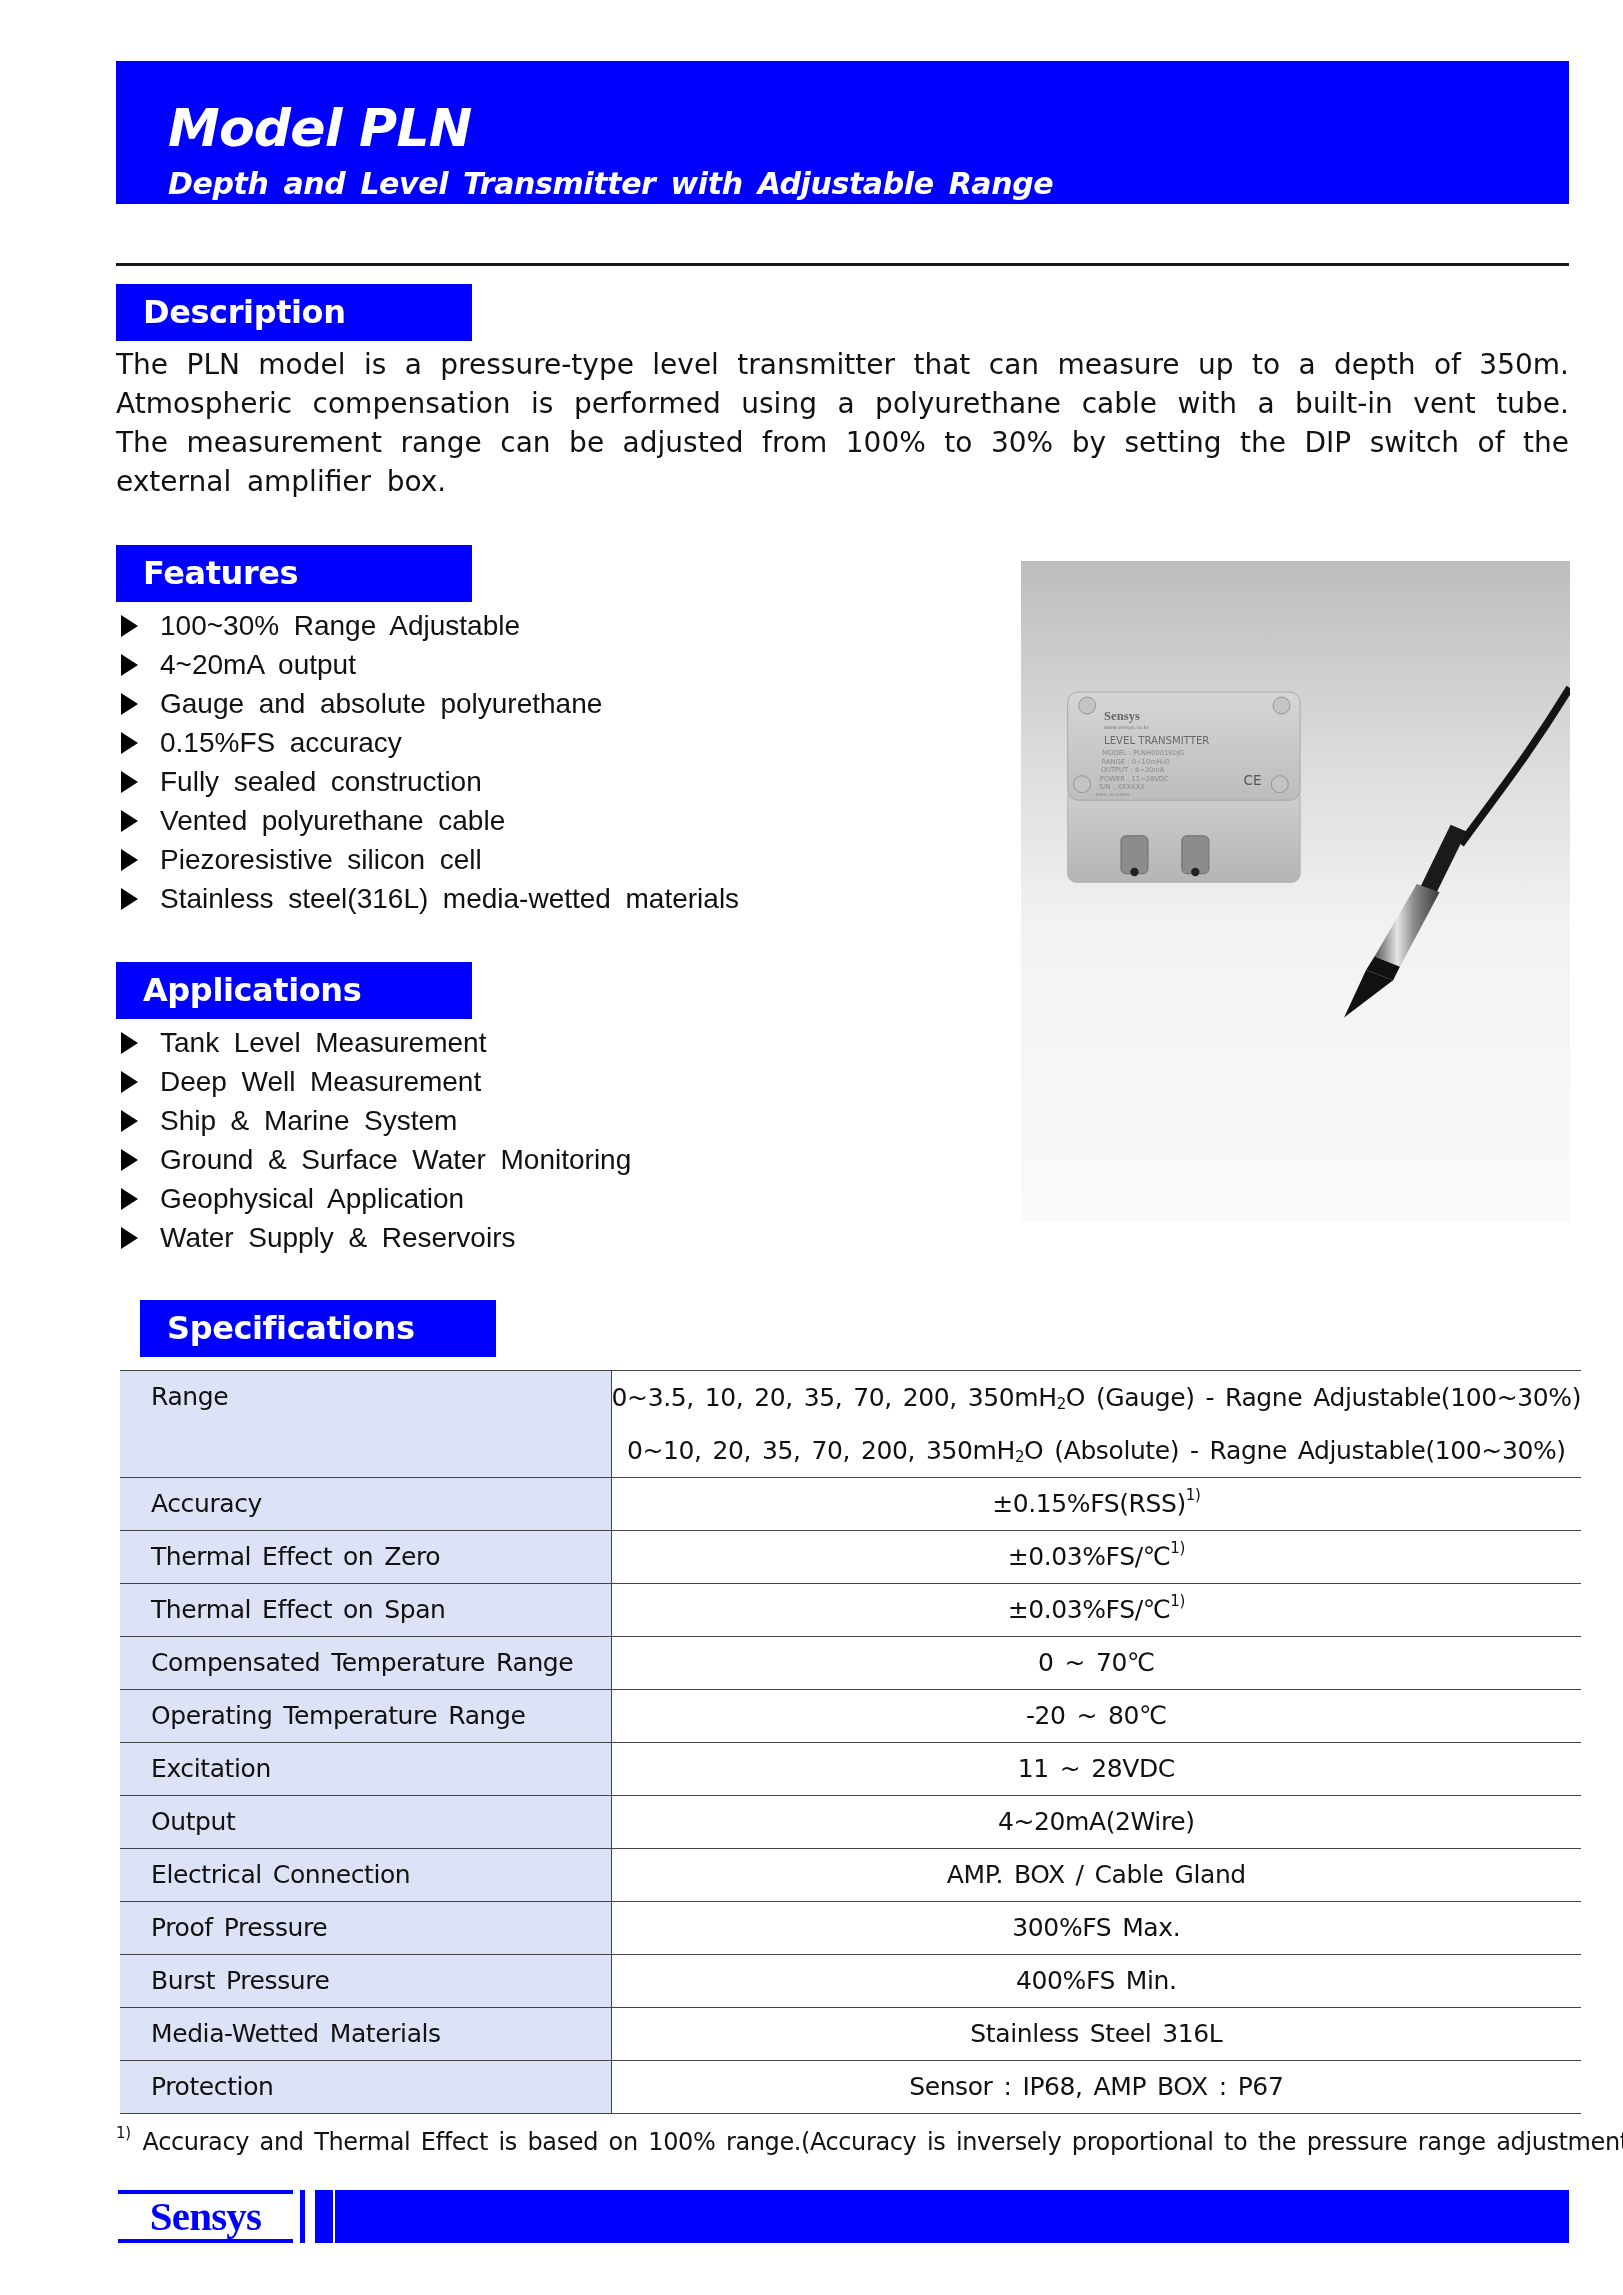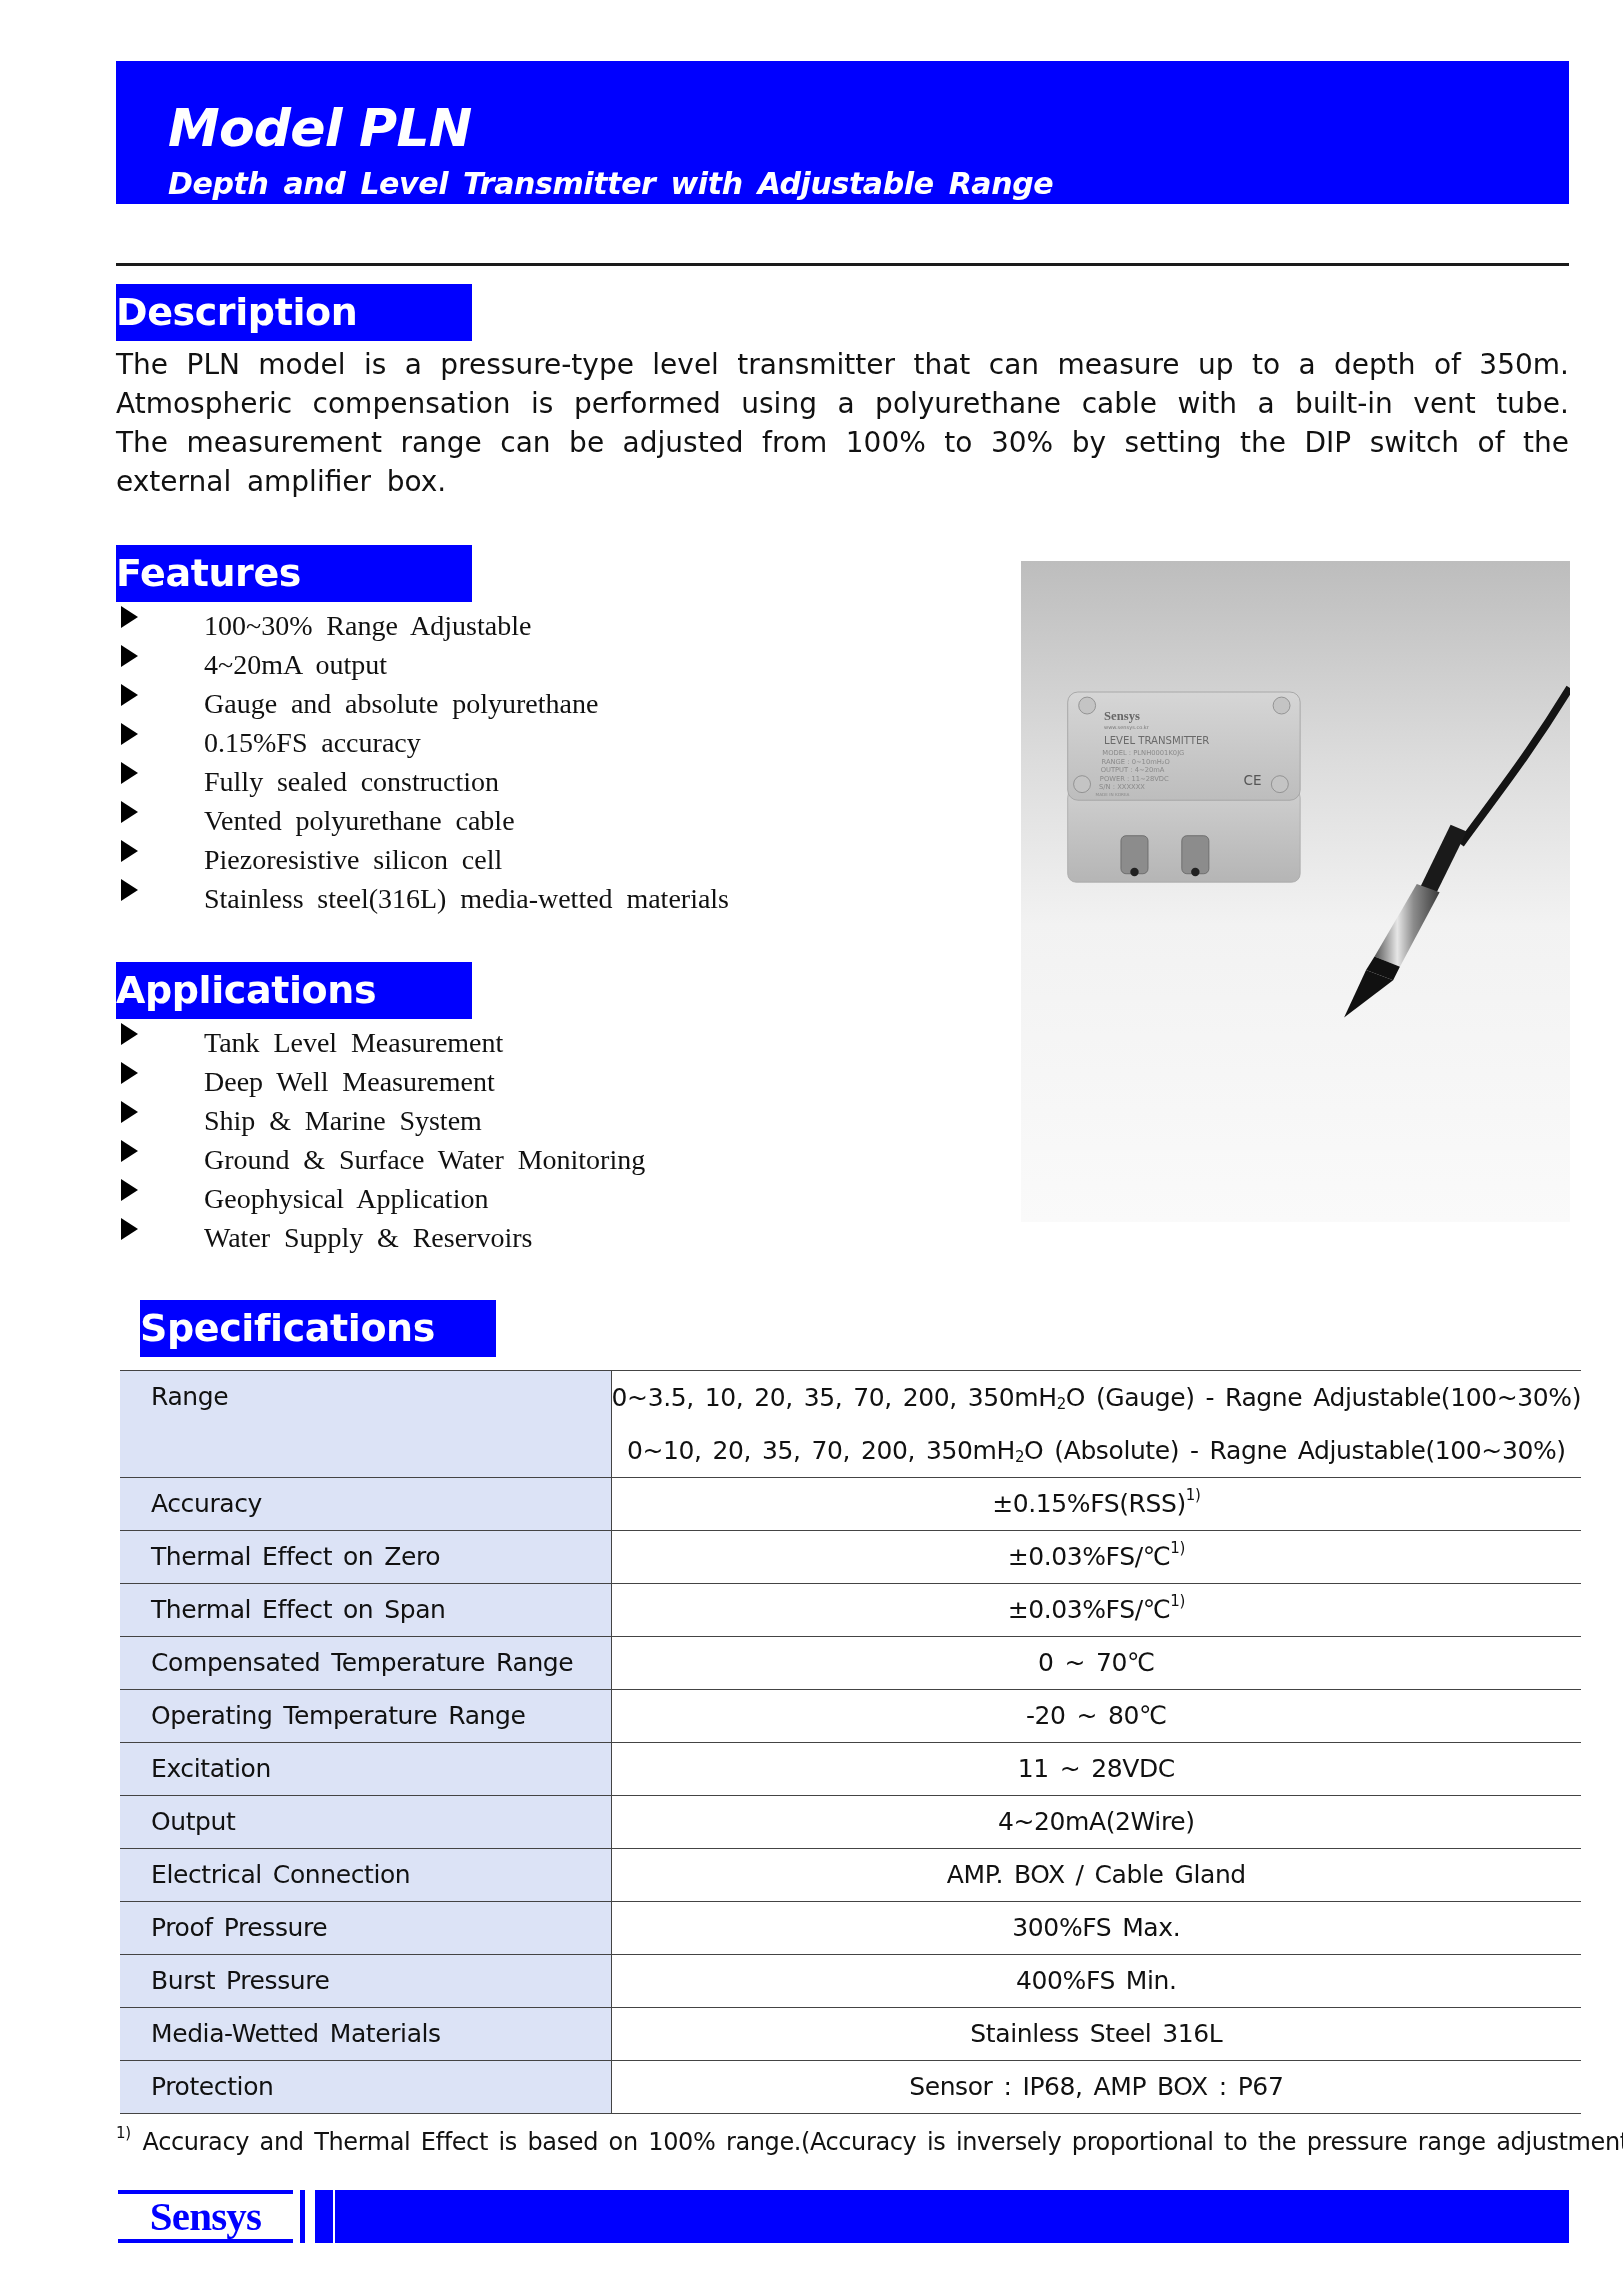--- a/index.html
+++ b/index.html
@@ -21,37 +21,37 @@
     position: absolute; left: 52px; top: 105px; color: #fff;
     font-family: "DejaVu Sans", sans-serif; font-style: italic; font-weight: bold;
     font-size: 30px; letter-spacing: -0.4px; white-space: nowrap; word-spacing: 5px;
   }
   #top-rule { left: 116px; top: 263px; width: 1453px; height: 2.5px; background: #1a1a1a; }
 
   
   .badge {
     position: absolute; left: 116px; width: 356px; height: 57px; background: #0000ff;
     color: #fff; font-family: "DejaVu Sans", sans-serif; font-weight: bold;
-    font-size: 38px; line-height: 57px; box-sizing: border-box;
+    font-size: 32px; line-height: 57px; padding-left: 27px; box-sizing: border-box;
     letter-spacing: -0.4px; white-space: nowrap;
   }
 
   
   #desc {
     left: 116px; top: 345px; width: 1453px;
     font-family: "DejaVu Sans", sans-serif; font-size: 28px; line-height: 39px;
     text-align: justify; word-spacing: 6.8px; color: #111;
   }
 
   
   .blist { position: absolute; left: 116px; margin: 0; padding: 0; list-style: none; }
   .blist li {
-    height: 39px; line-height: 39px; font-family: Liberation Serif, serif;
+    height: 39px; line-height: 39px; font-family: Liberation Sans, sans-serif;
     font-size: 28px; white-space: nowrap; color: #111; word-spacing: 6.8px;
-    display: flex; align-items: flex-start; gap: 44px;
+    display: flex; align-items: center;
   }
   .tri {
     display: inline-block; width: 0; height: 0; margin-left: 5px; margin-right: 22px;
     border-top: 11px solid transparent; border-bottom: 11px solid transparent;
     border-left: 17px solid #000;
   }
 
   
   #photo {
     left: 1021px; top: 561px; width: 549px; height: 661px; overflow: hidden;

